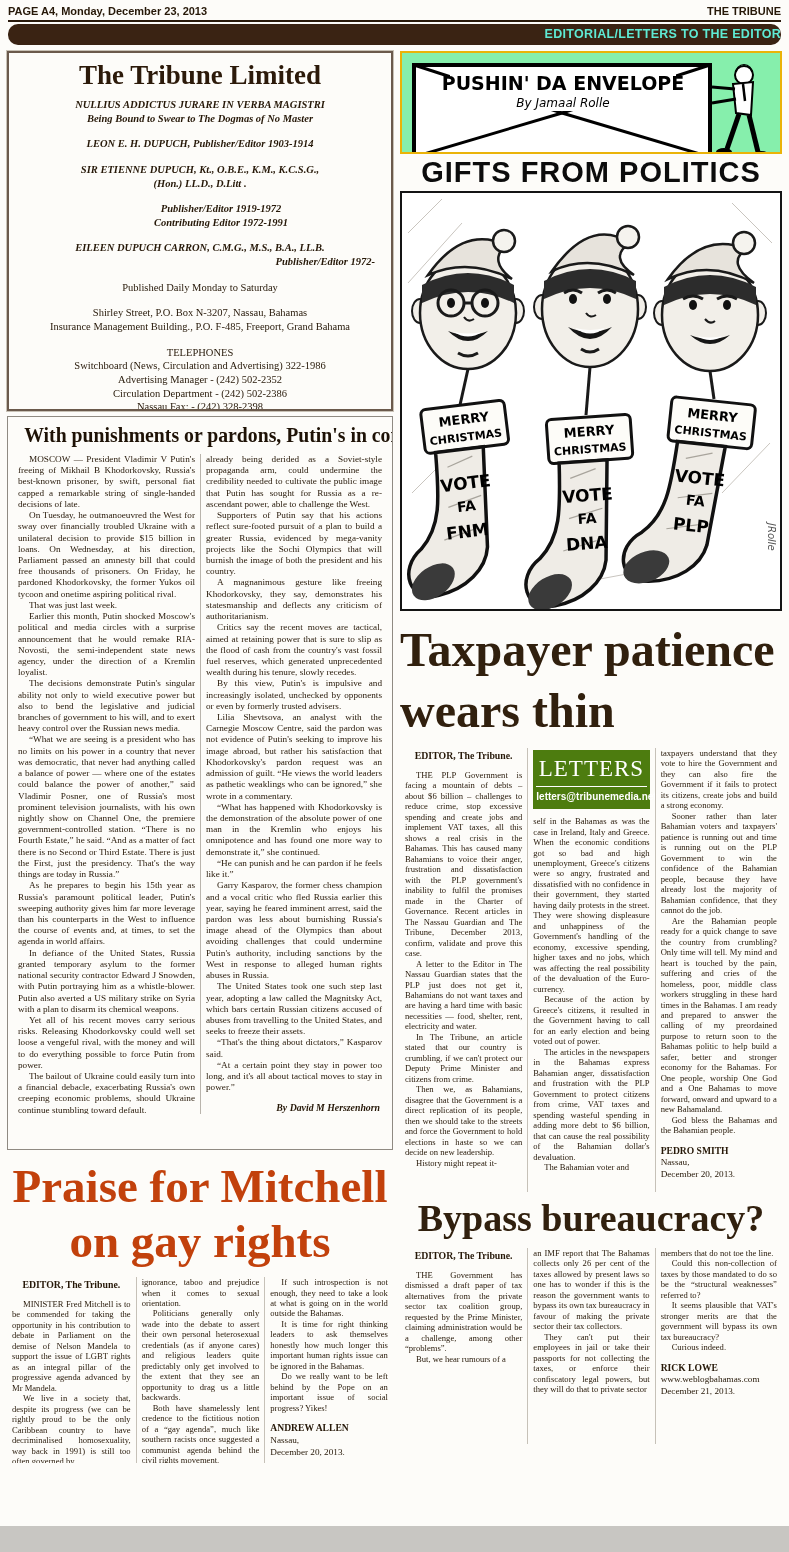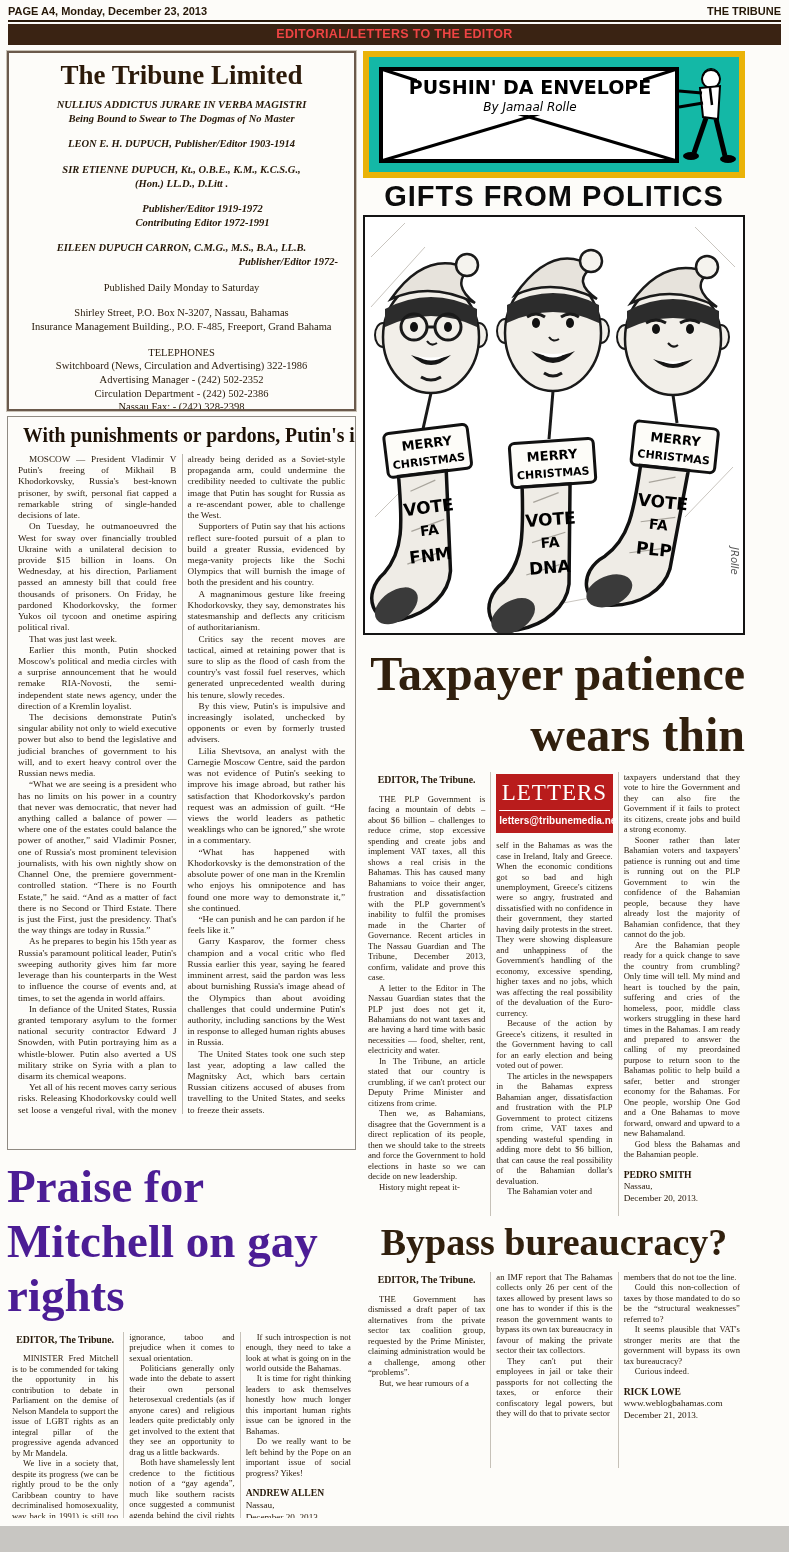--- a/index.html
+++ b/index.html
@@ -7,26 +7,26 @@
   #page {
     position: relative; width: 789px; height: 1552px; margin: 0 auto;
     background:#fdfcf9; overflow: hidden; color:#261808;
     font-family: "Liberation Serif", serif;
   }
   
   .page-header { padding: 5px 8px 0; }
   .header-row { display:flex; justify-content:space-between; align-items:flex-end;
     font-family:"Liberation Sans",sans-serif; font-weight:bold; font-size:11px;
     padding-bottom:3px; border-bottom:2px solid #2a1a0c;text-align:right; }
-  .section-banner { background:#3a2313; color:#ef4444; text-align:center;
+  .section-banner { background:#3a2313; color:#5eead4; text-align:right;
     font-family:"Liberation Sans",sans-serif; font-weight:bold; font-size:12.5px;
-    padding:3px 0 4px; margin-top:2px; letter-spacing:.3px; }
+    padding:3px 0 4px; margin-top:2px; letter-spacing:.3px;border-radius:10px; }
   
   .main { display:flex; gap:7px; padding:6px 7px 0; }
-  .col-left  { width:349px; flex:none; }
+  .col-left  { width:386px; flex:none; }
   .col-right { width:382px; flex:none; }
   
   .masthead-box { border:2px solid #6b5a4c; outline:1px solid #c9c2b6; background:#fdfcf9;
     height:360px; text-align:center; padding-top:7px; overflow:hidden; }
   .masthead-title { font-size:27px; font-weight:bold; color:#2c1a0a; margin-bottom:7px; }
   .m-it { font-style:italic; font-weight:bold; font-size:10.5px; line-height:1.3; }
   .m-rm { font-size:10.5px; line-height:1.3; } .gap12 { margin-top:12px; }
   .roles { padding-left:42px; }
   .eileen-role { text-align:right; padding-right:16px; }
   .m-line { font-size:10.5px; line-height:1.3; }
@@ -37,46 +37,46 @@
   .article-cols { display:flex; }
   .a-col { text-align:justify; }
   .putin-cols { height:660px; overflow:hidden; }
   .putin-cols .a-col { width:50%; padding:0 5px; font-size:9.2px; line-height:1.22; }
   .putin-cols .a-col + .a-col { border-left:1px solid #b9b4ac; }
   p.para { margin:0; text-indent:11px; }
   .cont-first p.para:first-child { text-indent:0; }
   .byline { text-align:right; font-style:italic; font-weight:bold; font-size:9.8px;
     line-height:1.3; margin-top:9px; padding-right:2px; }
   
-  .banner-box { border:6px solid #eab308; height:127px; background:#14b8a6; overflow:hidden; }
+  .banner-box { border:2px solid #eab308; height:103px; background:#86efac; overflow:hidden; }
   .gifts-caption { font-family:"Liberation Sans",sans-serif; font-weight:bold; font-size:29px;
     letter-spacing:1px; text-align:center; color:#0c0c0c; white-space:nowrap; margin:2px 0 2px; }
   .cartoon-box { border:2px solid #141414; height:420px; background:#fff; overflow:hidden; }
   
-  .taxpayer-headline { font-size:48px; font-weight:bold; text-align:right; line-height:1.28;
+  .taxpayer-headline { font-size:48px; font-weight:bold; text-align:left; line-height:1.28;
     color:#31200e; margin:8px 0 6px; }
   
   .editor-line { font-weight:bold; font-size:9.8px; margin:2px 0 8px; text-align:center; text-indent:0; }
   .letter-cols { display:flex; }
   .letter-cols .a-col { width:33.33%; padding:0 5px; font-size:8.6px; line-height:1.22; }
   .letter-cols .a-col + .a-col { border-left:1px solid #c6c1b8; }
   .signature { margin-top:9px; font-size:9.2px; line-height:1.3; text-align:left; }
   .sig-name { font-weight:bold; font-size:9.6px; }
   .letters-sec { height:444px; overflow:hidden; margin-top:2px; }
-  .letters-box { background:#b91c1c; color:#fff; text-align:center; padding:7px 3px 6px; margin:2px 0 7px; }
+  .letters-box { background:#4d7c0f; color:#fff; text-align:center; padding:7px 3px 6px; margin:2px 0 7px; }
   .letters-box-title { font-size:23px; letter-spacing:1px; line-height:1;
     border-bottom:1px solid #fff; padding-bottom:6px; margin-bottom:4px; }
   .letters-box-email { font-family:"Liberation Sans",sans-serif; font-weight:bold; font-size:10px; }
   
   .bypass-headline { font-size:38px; font-weight:bold; text-align:center; color:#31200e;
     white-space:nowrap; margin:4px 0 8px; }
   .bypass-cols { height:196px; overflow:hidden; }
   
-  .mitchell-headline { font-size:47px; font-weight:bold; line-height:1.16;
-    color:#4c1d95; margin:9px 0 9px; }
+  .mitchell-headline { font-size:47px; font-weight:bold; text-align:center; line-height:1.16;
+    color:#c2410c; margin:9px 0 9px; }
   .mitchell-cols { height:186px; overflow:hidden; }
   
   .bottom-strip { position:absolute; left:0; right:0; bottom:0; height:26px; background:#c8c6c2; }
   svg text { font-family:"DejaVu Sans", sans-serif; }
 </style>
 </head>
 <body>
 
 <div id="page">
 

